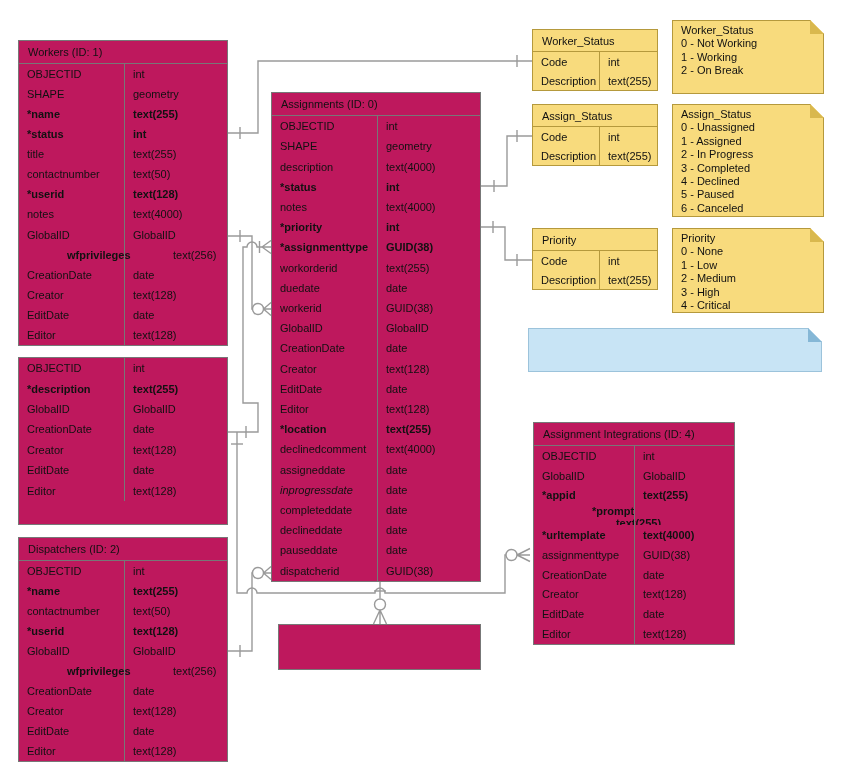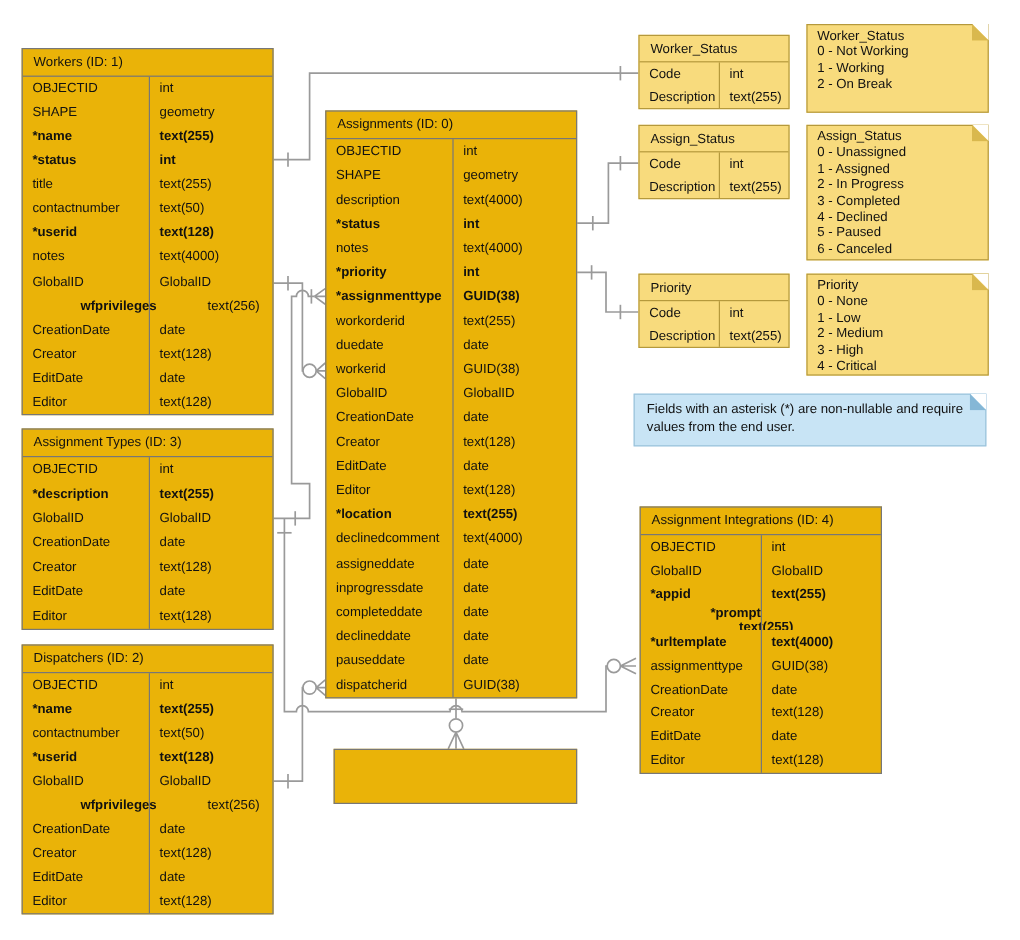--- a/index.html
+++ b/index.html
@@ -1,19 +1,19 @@
 <!DOCTYPE html>
 <html style="--ent-border: #777777; --yellow-fill: #F8DB7D; --yellow-border: #B5993C; --yellow-fold: #D9B84E; --blue-fill: #C8E4F5; --blue-border: #9CC3DB; --blue-fold: #85B7D6;"><head>
 <meta charset="utf-8">
 <style>
   html,body{margin:0;padding:0;background:#fff;}
   .canvas{position:relative;width:850px;height:783px;background:#fff;
           font-family:"Liberation Sans",sans-serif;font-size:11px;color:#111;overflow:hidden;}
   svg.conn{position:absolute;left:0;top:0;z-index:0;}
-  .entity{position:absolute;background:#eab308;border:1px solid var(--ent-border);
+  .entity{position:absolute;background:#be185d;border:1px solid var(--ent-border);
           box-sizing:border-box;z-index:1;}
   .entity.yellow{background:var(--yellow-fill);border-color:var(--yellow-border);}
   .ent-title{display:flex;align-items:center;padding-left:9px;box-sizing:border-box;
              border-bottom:1px solid var(--ent-border);white-space:nowrap;}
   .yellow .ent-title{border-color:var(--yellow-border);}
   .ent-body{position:relative;}
   .col-div{position:absolute;top:0;bottom:0;width:0;border-left:1px solid var(--ent-border);}
   .yellow .col-div{border-left-color:var(--yellow-border);}
   .frow{display:flex;align-items:center;box-sizing:border-box;white-space:nowrap;}
   .fname{flex:none;padding-left:8px;box-sizing:border-box;overflow:hidden;}
@@ -124,21 +124,20 @@
             <div class="ftype">date</div>
           </div>
           <div class="frow" style="height: 20.0714px;">
             <div class="fname" style="width: 105px;">Editor</div>
             <div class="ftype">text(128)</div>
           </div>
           <div class="col-div" style="left: 105px;"></div>
         </div>
       </div>
       <div class="entity" style="left: 18px; top: 357px; width: 210px; height: 168px;">
-        <div class="ent-title" style="height: 23px;">Assignment Types (ID: 3)</div>
         <div class="ent-body" style="height: 143px;">
           <div class="frow" style="height: 20.4286px;">
             <div class="fname" style="width: 105px;">OBJECTID</div>
             <div class="ftype">int</div>
           </div>
           <div class="frow b" style="height: 20.4286px;">
             <div class="fname" style="width: 105px;">*description</div>
             <div class="ftype">text(255)</div>
           </div>
           <div class="frow" style="height: 20.4286px;">
@@ -279,21 +278,21 @@
           </div>
           <div class="frow" style="height: 20.2174px;">
             <div class="fname" style="width: 105px;">declinedcomment</div>
             <div class="ftype">text(4000)</div>
           </div>
           <div class="frow" style="height: 20.2174px;">
             <div class="fname" style="width: 105px;">assigneddate</div>
             <div class="ftype">date</div>
           </div>
           <div class="frow" style="height: 20.2174px;">
-            <div class="fname" style="width: 105px;">inprogressdate</div>
+            <div class="fname" style="width: 105px; font-style: italic;">inprogressdate</div>
             <div class="ftype">date</div>
           </div>
           <div class="frow" style="height: 20.2174px;">
             <div class="fname" style="width: 105px;">completeddate</div>
             <div class="ftype">date</div>
           </div>
           <div class="frow" style="height: 20.2174px;">
             <div class="fname" style="width: 105px;">declineddate</div>
             <div class="ftype">date</div>
           </div>
@@ -429,20 +428,19 @@
         <div class="note-line">1 - Low</div>
         <div class="note-line">2 - Medium</div>
         <div class="note-line">3 - High</div>
         <div class="note-line">4 - Critical</div>
         <div class="fold">
           <div class="cut"></div>
           <div class="flap"></div>
         </div>
       </div>
       <div class="note blue" style="left: 528px; top: 328px; width: 294px; height: 44px;">
-        <div class="note-line">Fields with an asterisk (*) are non-nullable and require values from the end user.</div>
         <div class="fold">
           <div class="cut"></div>
           <div class="flap"></div>
         </div>
       </div>
     </div>
 </div>
 
 </body></html>

